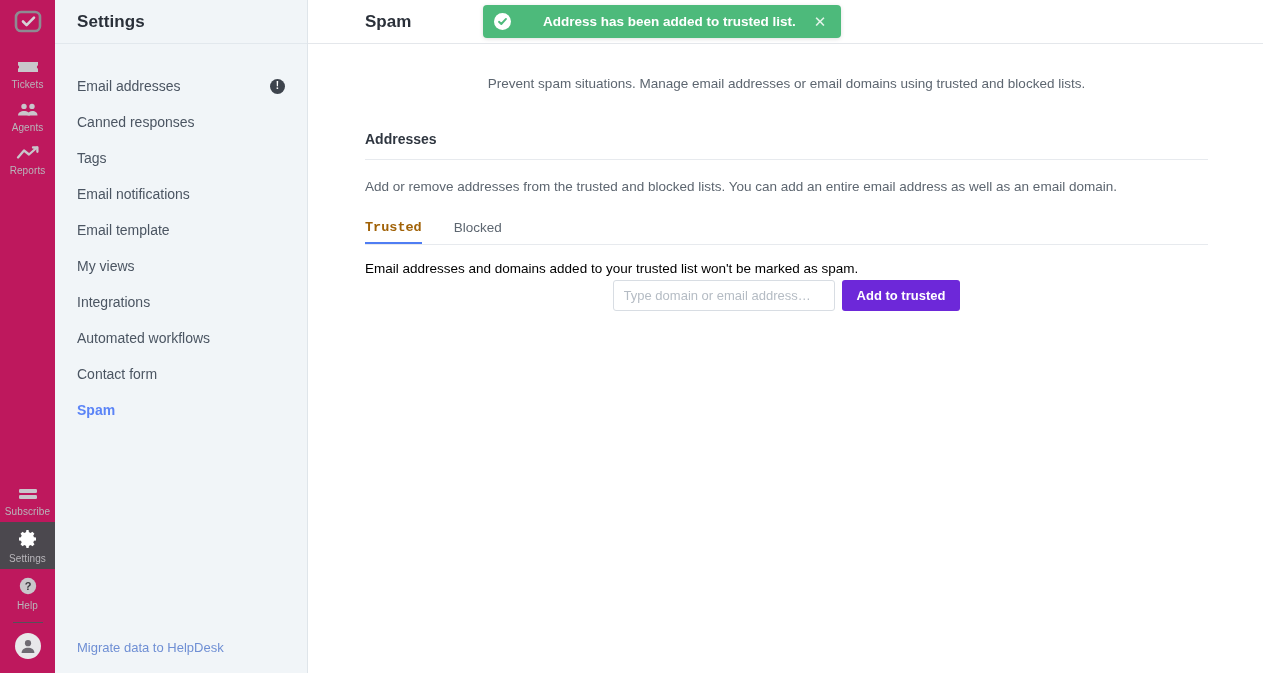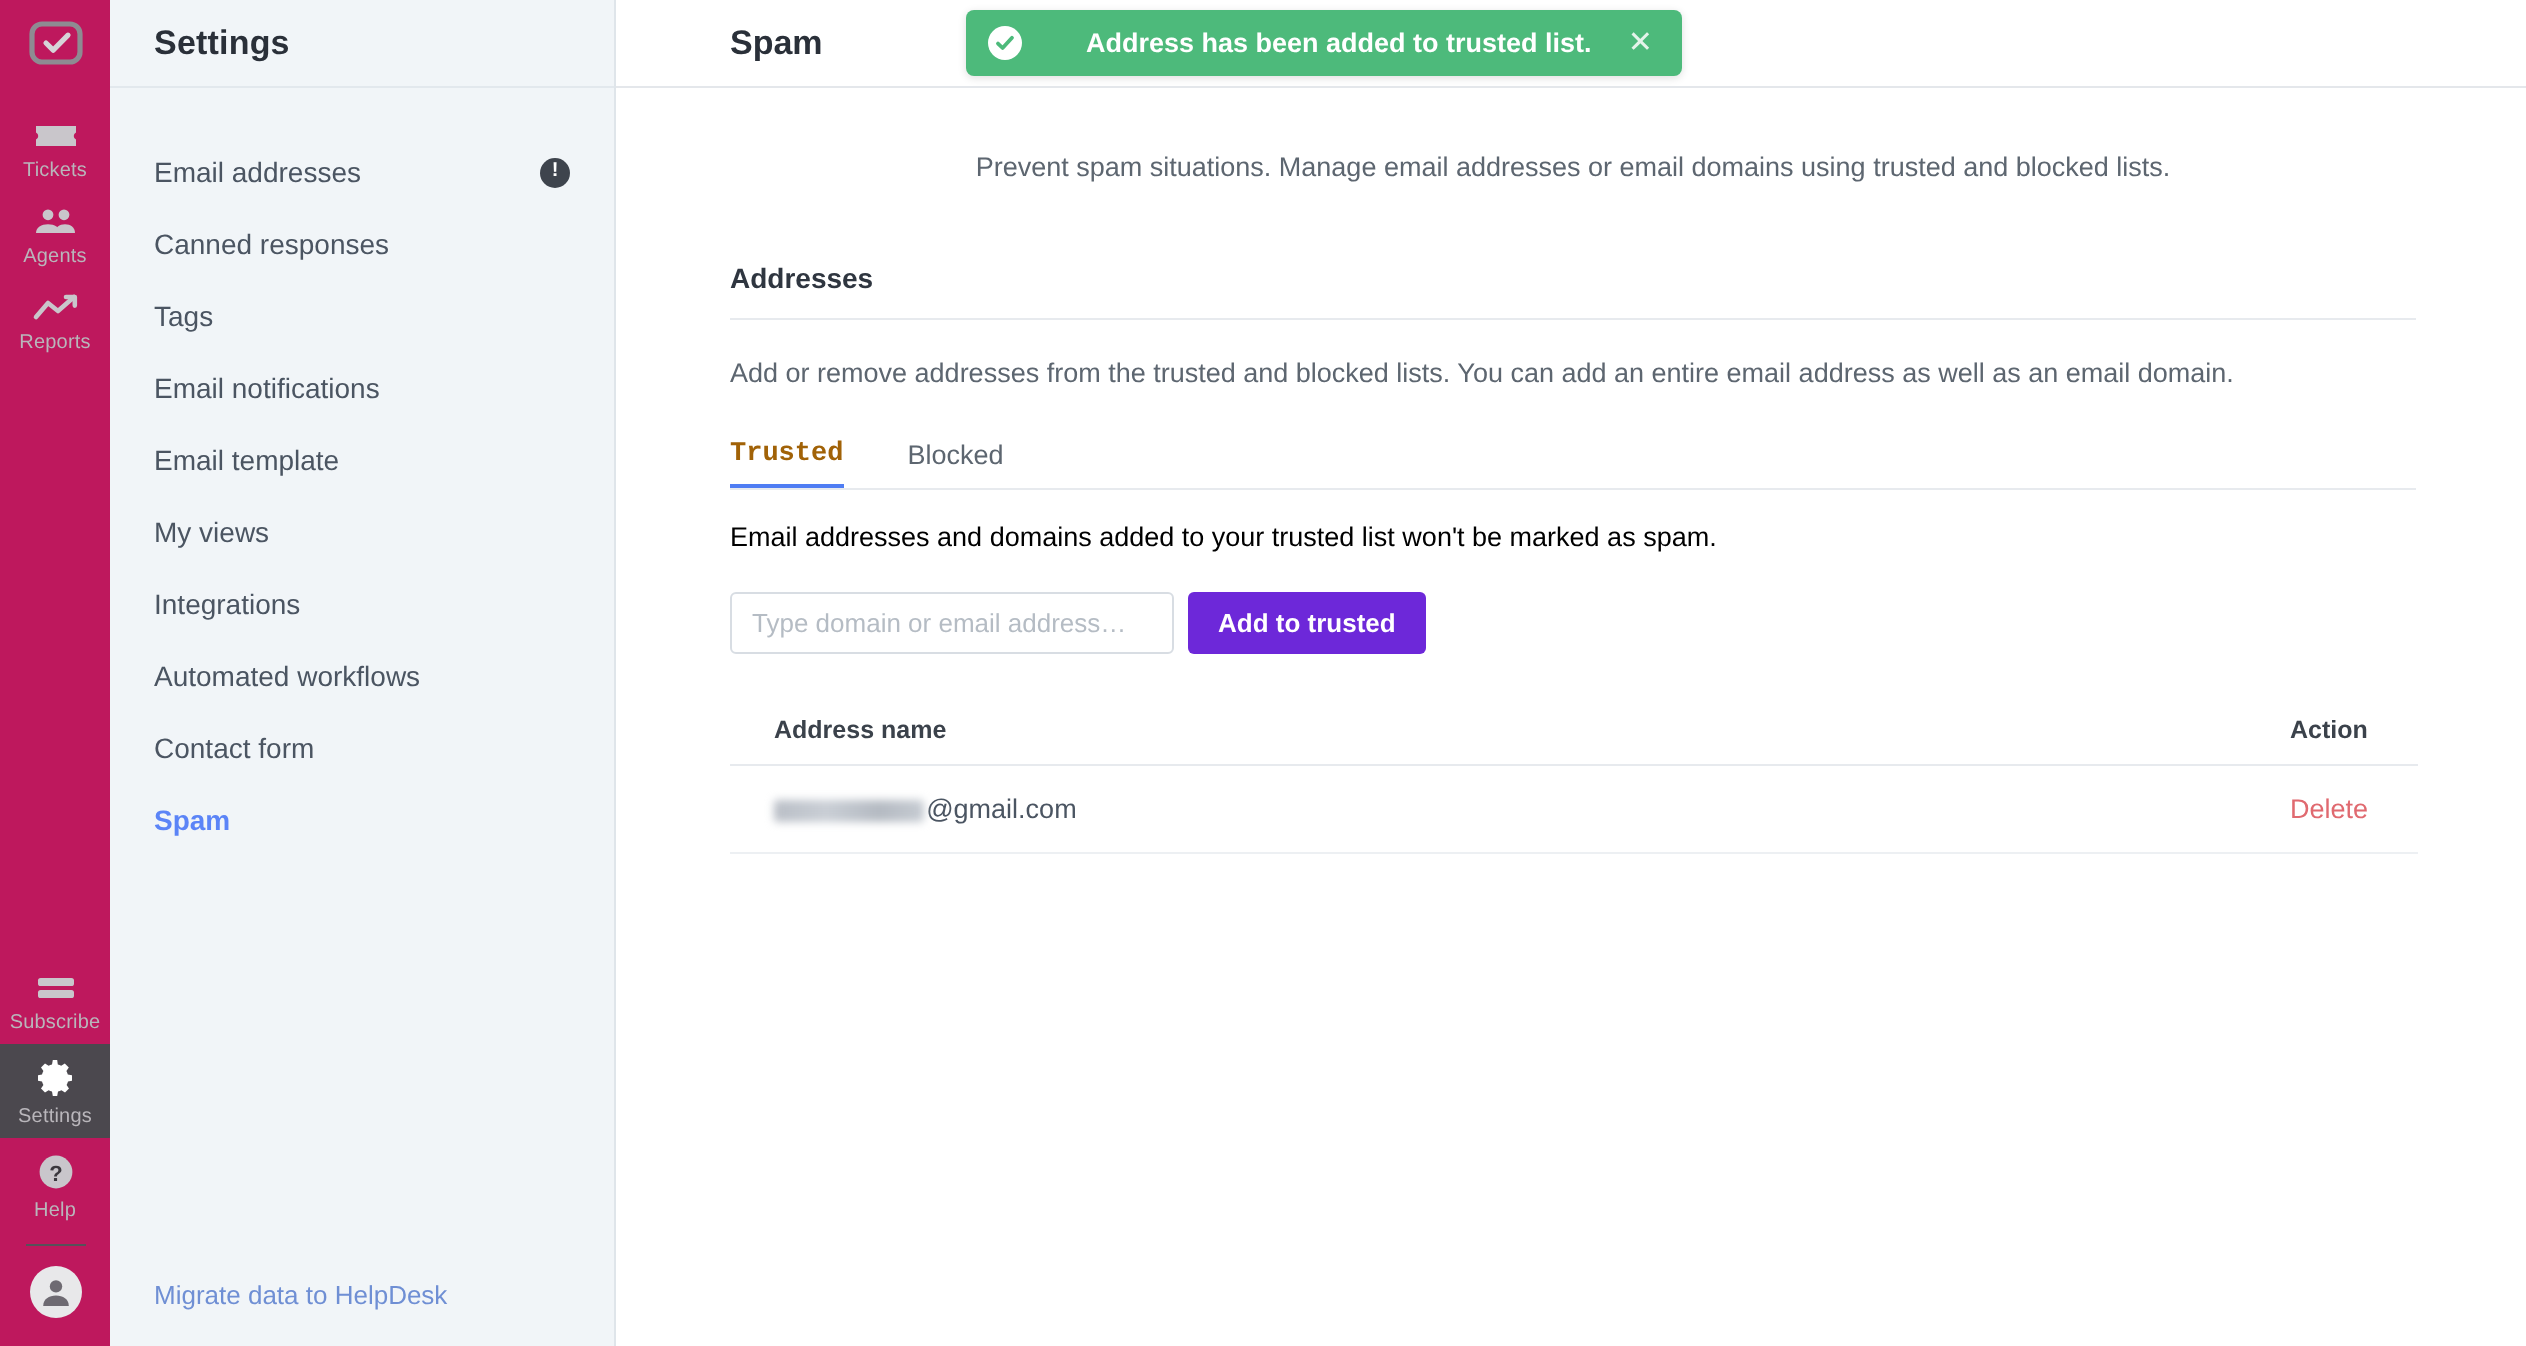--- a/index.html
+++ b/index.html
@@ -104,21 +104,21 @@
   }
   .tab.active { color: #a16207; font-weight: 700; font-family: Liberation Mono, monospace; }
   .tab.active::after {
     content: ""; position: absolute; left: 0; right: 22px; bottom: 0;
     height: 2px; background: #4f7df3;
   }
   .tabs-rule { height: 1px; background: #e7eaee; }
 
   .tab-desc { margin-top: 16px; font-size: 13.5px; color: #000000; }
 
-  .add-row { margin-top: 20px; display: flex; align-items: center; gap: 7px; }
+  .add-row { margin-top: 4px; display: flex; align-items: center; gap: 7px; justify-content: center; }
   .addr-input {
     width: 222px; height: 31px;
     border: 1px solid #d8dde3; border-radius: 3px;
     padding: 0 10px; font-size: 13px; color: #3a4049;
     font-family: "Liberation Sans", sans-serif;
     background: #fff;
     outline: none;
   }
   .addr-input::placeholder { color: #b5bcc4; }
   .btn-primary {
@@ -330,35 +330,20 @@
       </div>
       <div class="tabs-rule"></div>
 
       <div class="tab-desc">Email addresses and domains added to your trusted list won't be marked as spam.</div>
 
       <div class="add-row">
         <input class="addr-input" type="text" placeholder="Type domain or email address…" style="">
         <button class="btn-primary">Add to trusted</button>
       </div>
 
-      <div class="tbl">
-        <div class="tbl-head">
-          <div class="th addr">Address name</div>
-          <div class="th act">Action</div>
-        </div>
-        <div class="tbl-row">
-          <div class="td addr">
-            <span class="redacted">aaaaaaaaaa</span>
-              <span>@gmail.com</span>
-          </div>
-          <div class="td act">
-            <span class="delete-link">Delete</span>
-          </div>
-        </div>
-      </div>
 
     </div>
   </div>
 
   <div class="toast">
     <span class="toast-check">
       <svg width="13" height="13" viewBox="0 0 13 13">
         <path d="M3 6.8 L5.3 9 L10 3.9" fill="none" stroke="#4dba7b" stroke-width="1.9" stroke-linecap="round" stroke-linejoin="round"></path>
       </svg>
     </span>

